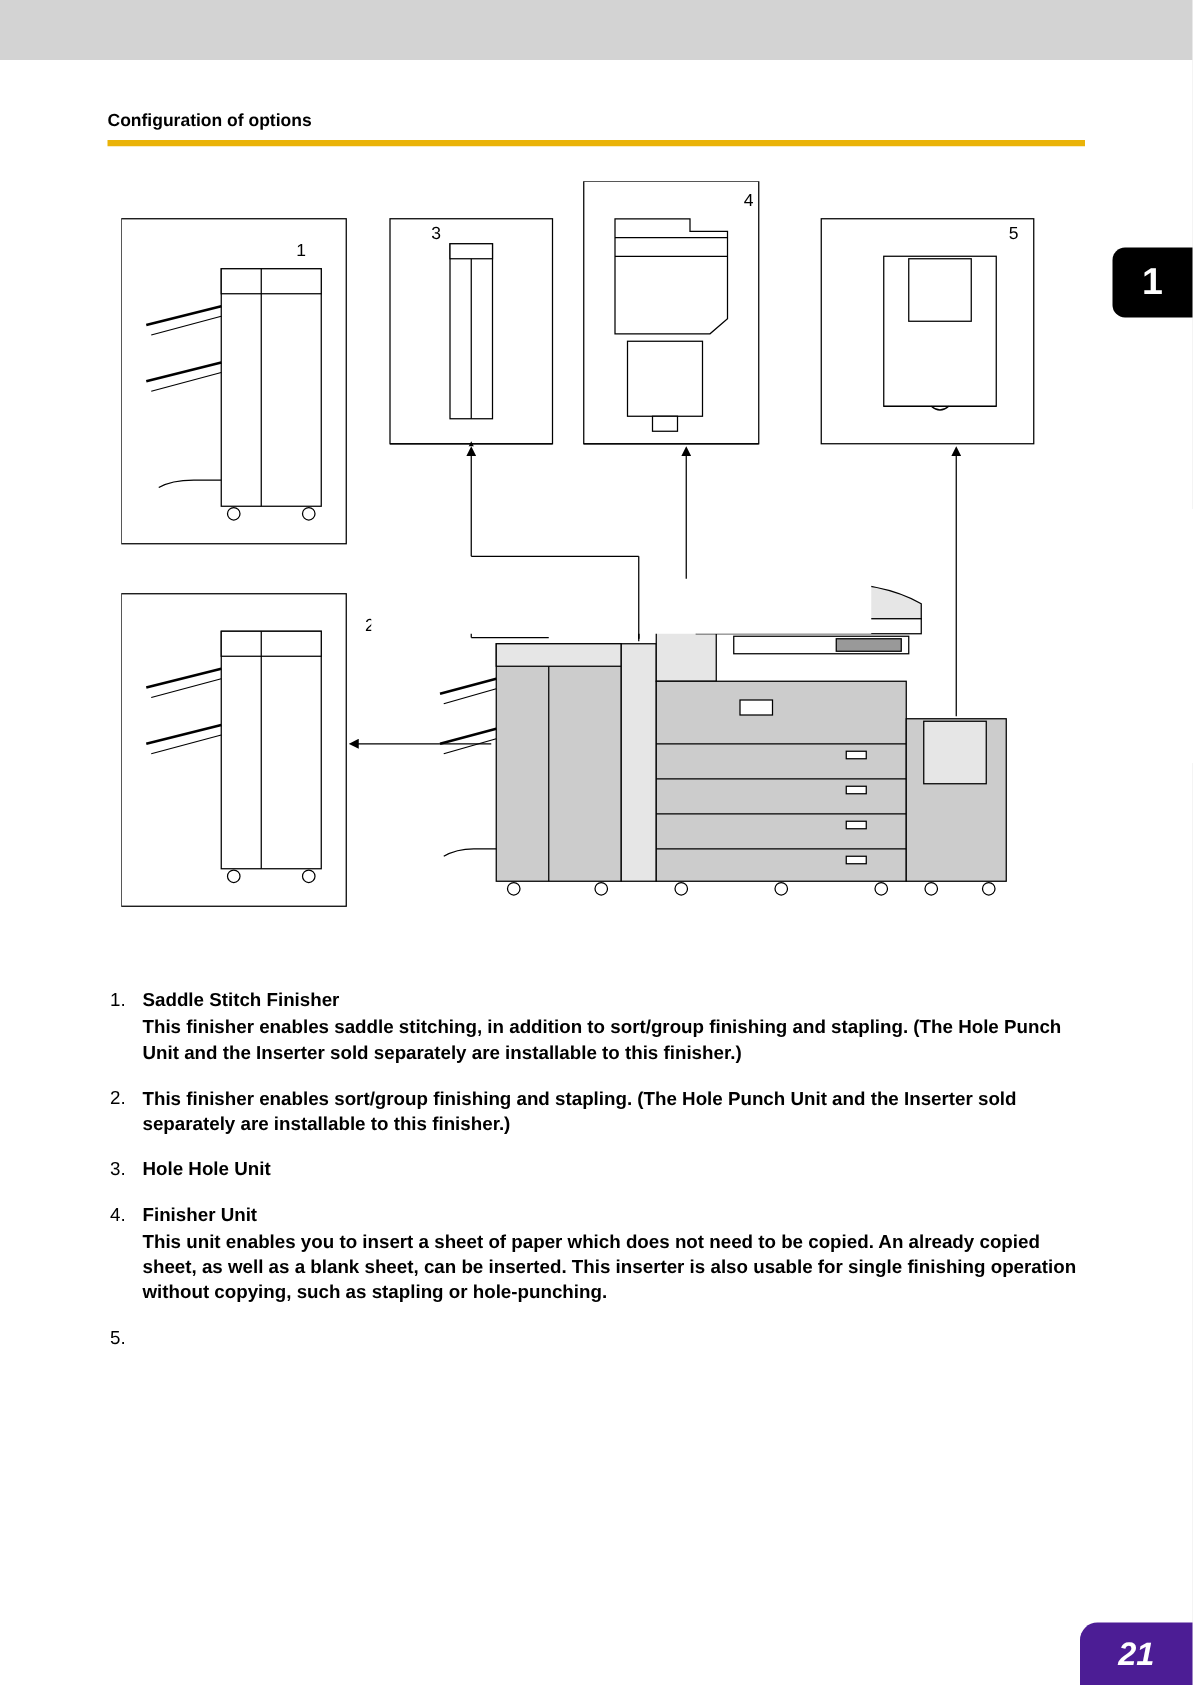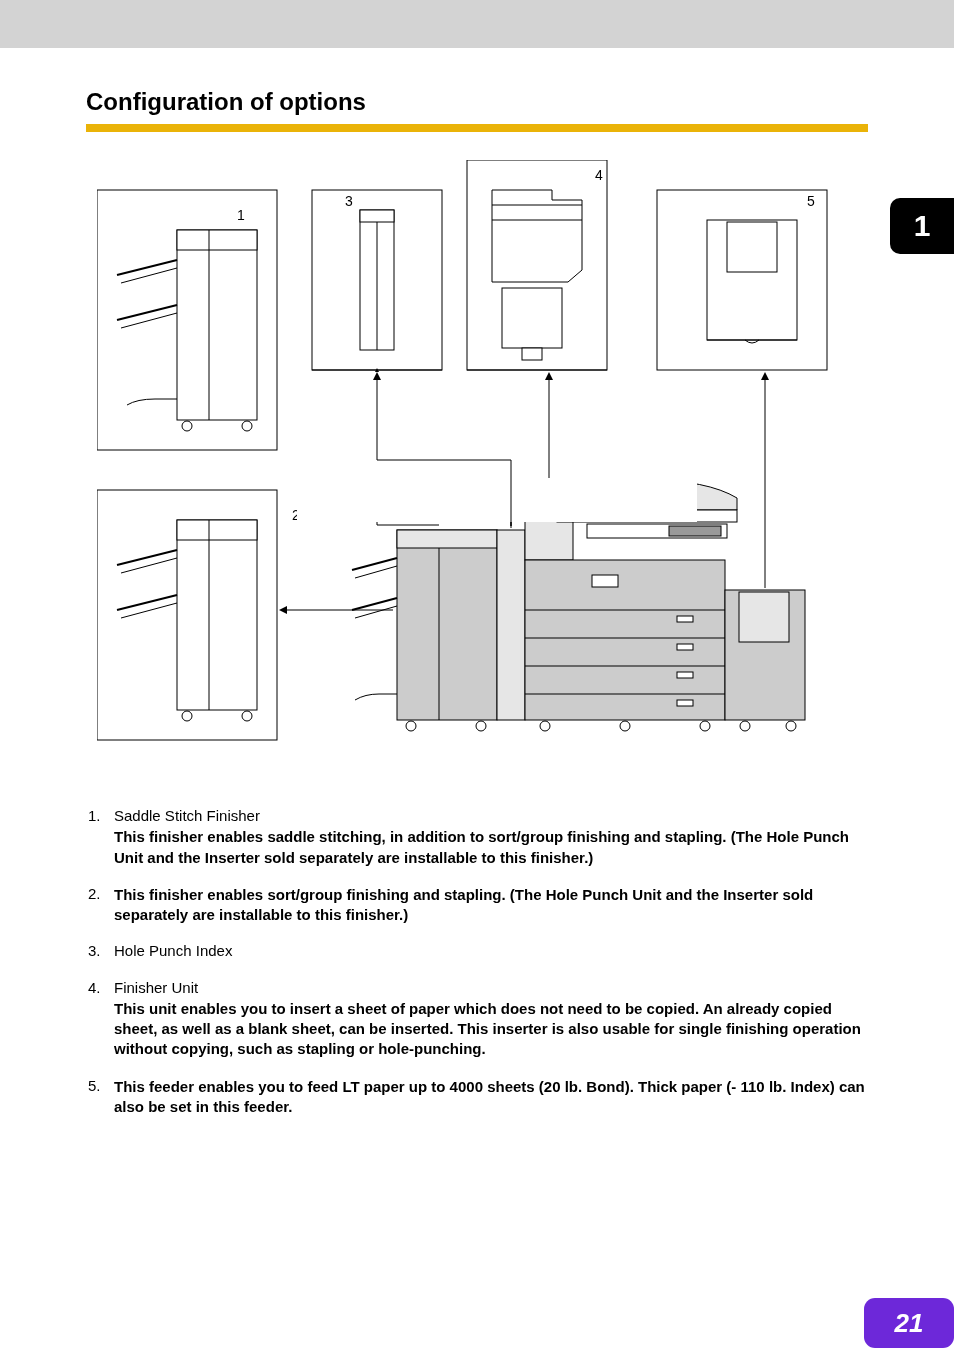--- a/index.html
+++ b/index.html
@@ -15,24 +15,24 @@
     left: 0;
     top: 48px;
     width: 954px;
     height: 1300px;
     background: #fff;
   }
   .content {
     padding: 40px 86px 0 86px;
   }
   .section-heading {
-    font-size: 24px;
+    font-size: 14px;
     font-weight: bold;
     padding-bottom: 8px;
-    border-bottom: 8px solid #eab308;
+    border-bottom: 5px solid #eab308;
     margin-bottom: 28px;
   }
   .chapter-tab {
     position: absolute;
     right: 0;
     top: 150px;
     width: 64px;
     height: 56px;
     background: #000;
     color: #fff;
@@ -43,30 +43,29 @@
     justify-content: center;
     border-top-left-radius: 10px;
     border-bottom-left-radius: 10px;
   }
   .page-tab {
     position: absolute;
     right: 0;
     bottom: 0;
     width: 90px;
     height: 50px;
-    background: #6d28d9;
+    background: #4c1d95;
     color: #fff;
     font-size: 26px;
     font-weight: bold;
     font-style: italic;
     display: flex;
     align-items: center;
     justify-content: center;
     border-top-left-radius: 14px;
-    border-radius: 11px;
   }
   .diagram-wrap {
     position: relative;
     width: 760px;
     height: 600px;
     margin: 0 auto 46px auto;
   }
   .diagram-wrap svg { width: 100%; height: 100%; }
   .list {
     font-size: 15px;
@@ -77,21 +76,21 @@
     display: flex;
     margin-bottom: 16px;
   }
   .list-num {
     width: 28px;
     flex-shrink: 0;
     text-align: left;
     padding-left: 2px;
   }
   .list-body { flex: 1; }
-  .list-title { font-weight: normal; }
+  .list-title { font-weight: bold; }
   .list-desc { margin-top: 1px; font-weight: bold; }
 </style>
 </head>
 <body>
 
 <div class="page">
 
   <div class="chapter-tab">1</div>
   <div class="page-tab">21</div>
 
@@ -254,32 +253,31 @@
       </div>
       <div class="list-item">
         <div class="list-num">2.</div>
         <div class="list-body">
           <div class="list-desc">This finisher enables sort/group finishing and stapling. (The Hole Punch Unit and the Inserter sold separately are installable to this finisher.)</div>
         </div>
       </div>
       <div class="list-item">
         <div class="list-num">3.</div>
         <div class="list-body">
-          <div class="list-title">Hole Punch Index</div>
+          <div class="list-title">Hole Hole Unit</div>
         </div>
       </div>
       <div class="list-item">
         <div class="list-num">4.</div>
         <div class="list-body">
           <div class="list-title">Finisher Unit</div>
           <div class="list-desc">This unit enables you to insert a sheet of paper which does not need to be copied. An already copied sheet, as well as a blank sheet, can be inserted. This inserter is also usable for single finishing operation without copying, such as stapling or hole-punching.</div>
         </div>
       </div>
       <div class="list-item">
         <div class="list-num">5.</div>
         <div class="list-body">
-          <div class="list-desc">This feeder enables you to feed LT paper up to 4000 sheets (20 lb. Bond). Thick paper (- 110 lb. Index) can also be set in this feeder.</div>
         </div>
       </div>
     </div>
 
   </div>
 </div>
 
 </body></html>

